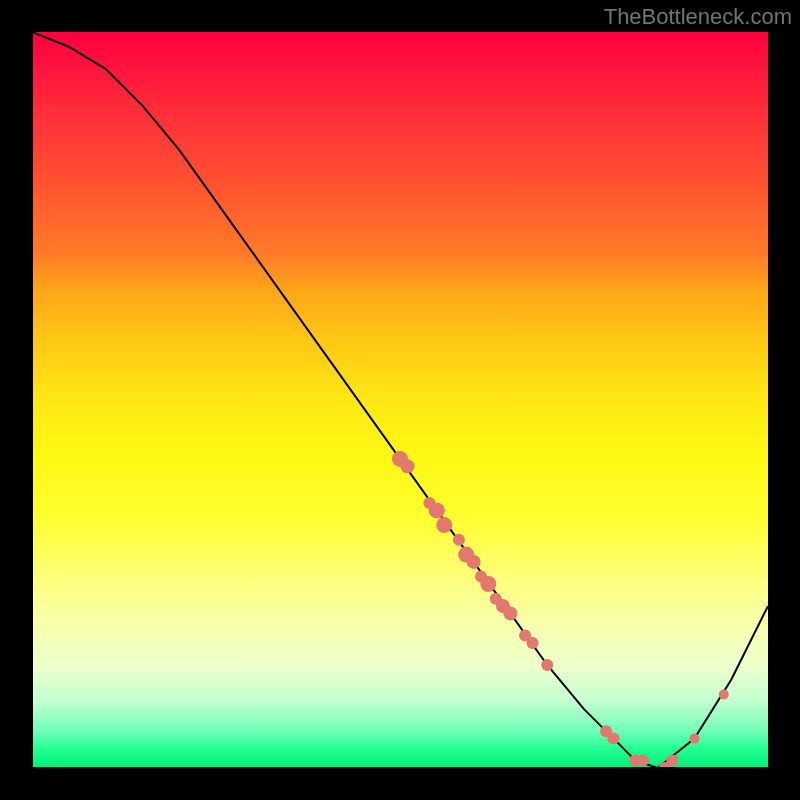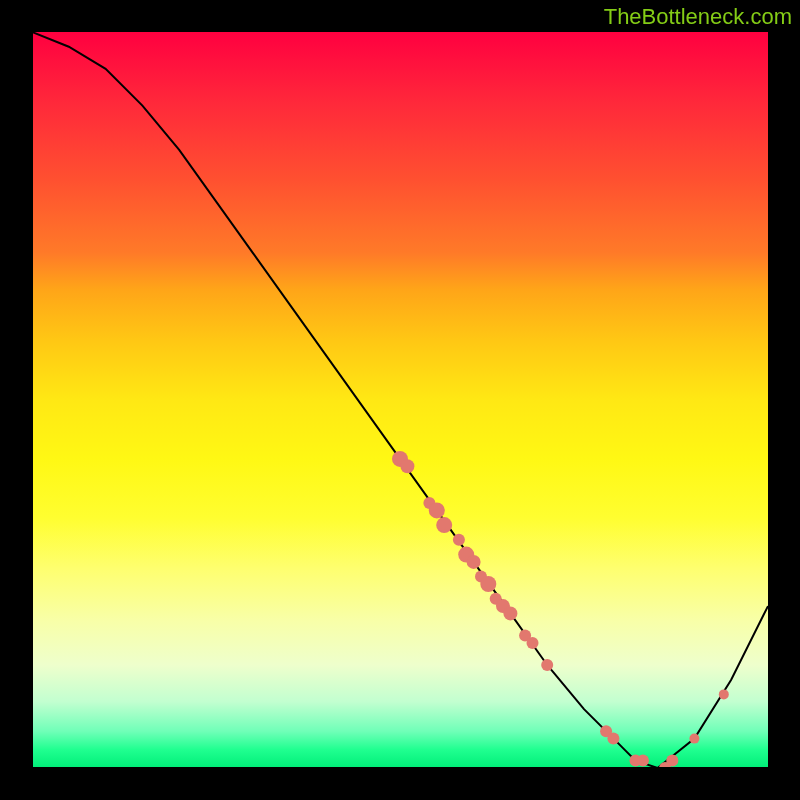--- a/index.html
+++ b/index.html
@@ -7,21 +7,21 @@
     width: 800px;
     height: 800px;
     background: #000;
     position: relative;
     font-family: Arial, sans-serif;
   }
   .watermark {
     position: absolute;
     top: 4px;
     right: 8px;
-    color: #84cc16;
+    color: #737373;
     font-size: 22px;
     z-index: 10;
   }
   .plot-area {
     position: absolute;
     left: 32px;
     top: 32px;
     width: 736px;
     height: 736px;
     overflow: hidden;

